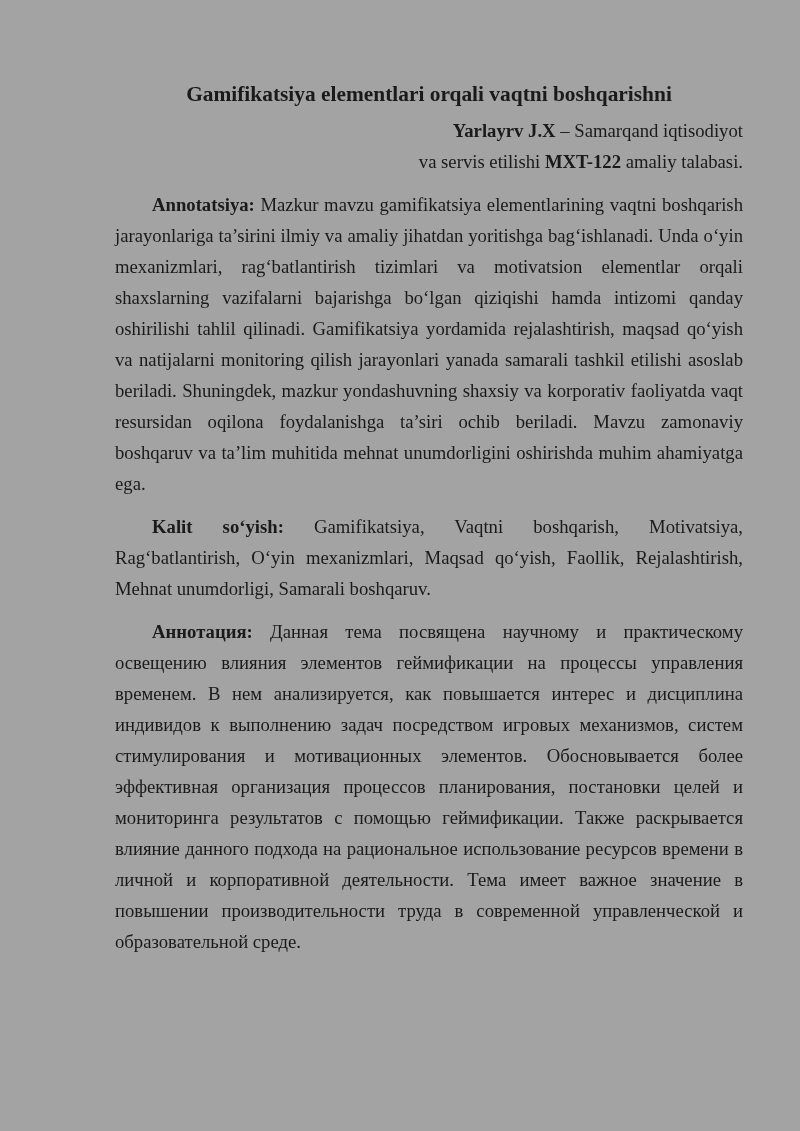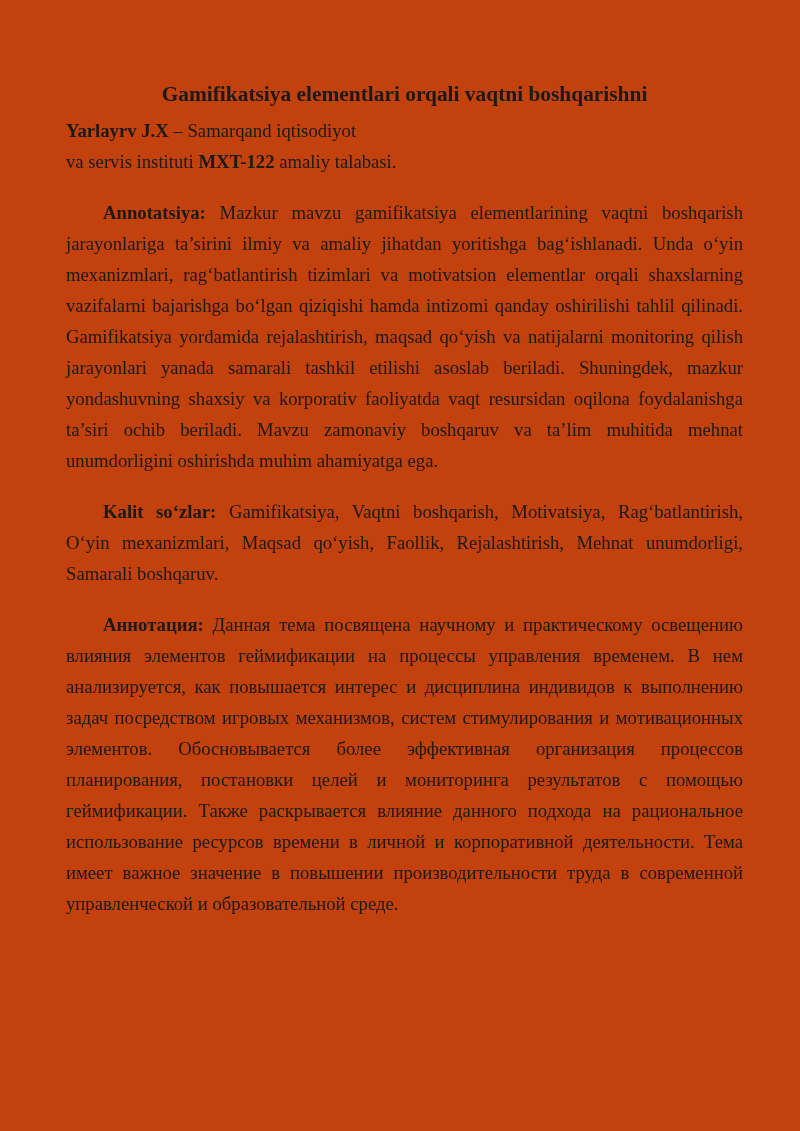--- a/index.html
+++ b/index.html
@@ -6,59 +6,59 @@
     margin: 0;
     padding: 0;
     background: #ffffff;
   }
   .page {
     position: relative;
     width: 800px;
     height: 1131px;
     box-sizing: border-box;
     margin: 0 auto;
-    padding: 74px 57px 0 66px;
-    background: #c2410c;
+    padding: 74px 57px 0 115px;
+    background: #a3a3a3;
     color: #1a1a1a;
     font-family: "Liberation Serif", "DejaVu Serif", serif;
     font-size: 18.7px;
     line-height: 31px;
     overflow: hidden;
   }
   .title-block {
     text-align: center;
     font-weight: 700;
     font-size: 21.4px;
     line-height: 41px;
   }
   .byline {
-    text-align: left;
+    text-align: right;
     line-height: 31px;
   }
   .byline-line { white-space: nowrap; }
   .para {
-    margin: 20px 0 0 0;
+    margin: 12px 0 0 0;
     text-align: justify;
     text-indent: 37px;
   }
   .b { font-weight: 700; }
 </style>
 </head>
 <body>
 
 <div class="page">
 
   <header class="title-block">
     <div>Gamifikatsiya elementlari orqali vaqtni boshqarishni</div>
   </header>
 
   <div class="byline">
     <div class="byline-line"><span class="b">Yarlayrv J.X</span><span> – Samarqand iqtisodiyot</span></div>
-    <div class="byline-line"><span>va servis instituti </span><span class="b">MXT-122</span><span> amaliy talabasi.</span></div>
+    <div class="byline-line"><span>va servis etilishi </span><span class="b">MXT-122</span><span> amaliy talabasi.</span></div>
   </div>
 
   <p class="para"><span class="b">Annotatsiya:</span><span> Mazkur mavzu gamifikatsiya elementlarining vaqtni boshqarish jarayonlariga ta’sirini ilmiy va amaliy jihatdan yoritishga bag‘ishlanadi. Unda o‘yin mexanizmlari, rag‘batlantirish tizimlari va motivatsion elementlar orqali shaxslarning vazifalarni bajarishga bo‘lgan qiziqishi hamda intizomi qanday oshirilishi tahlil qilinadi. Gamifikatsiya yordamida rejalashtirish, maqsad qo‘yish va natijalarni monitoring qilish jarayonlari yanada samarali tashkil etilishi asoslab beriladi. Shuningdek, mazkur yondashuvning shaxsiy va korporativ faoliyatda vaqt resursidan oqilona foydalanishga ta’siri ochib beriladi. Mavzu zamonaviy boshqaruv va ta’lim muhitida mehnat unumdorligini oshirishda muhim ahamiyatga ega.</span></p>
 
-  <p class="para"><span class="b">Kalit so‘zlar:</span><span> Gamifikatsiya, Vaqtni boshqarish, Motivatsiya, Rag‘batlantirish, O‘yin mexanizmlari, Maqsad qo‘yish, Faollik, Rejalashtirish, Mehnat unumdorligi, Samarali boshqaruv.</span></p>
+  <p class="para"><span class="b">Kalit so‘yish:</span><span> Gamifikatsiya, Vaqtni boshqarish, Motivatsiya, Rag‘batlantirish, O‘yin mexanizmlari, Maqsad qo‘yish, Faollik, Rejalashtirish, Mehnat unumdorligi, Samarali boshqaruv.</span></p>
 
   <p class="para"><span class="b">Аннотация:</span><span> Данная тема посвящена научному и практическому освещению влияния элементов геймификации на процессы управления временем. В нем анализируется, как повышается интерес и дисциплина индивидов к выполнению задач посредством игровых механизмов, систем стимулирования и мотивационных элементов. Обосновывается более эффективная организация процессов планирования, постановки целей и мониторинга результатов с помощью геймификации. Также раскрывается влияние данного подхода на рациональное использование ресурсов времени в личной и корпоративной деятельности. Тема имеет важное значение в повышении производительности труда в современной управленческой и образовательной среде.</span></p>
 
 </div>
 
 </body></html>

